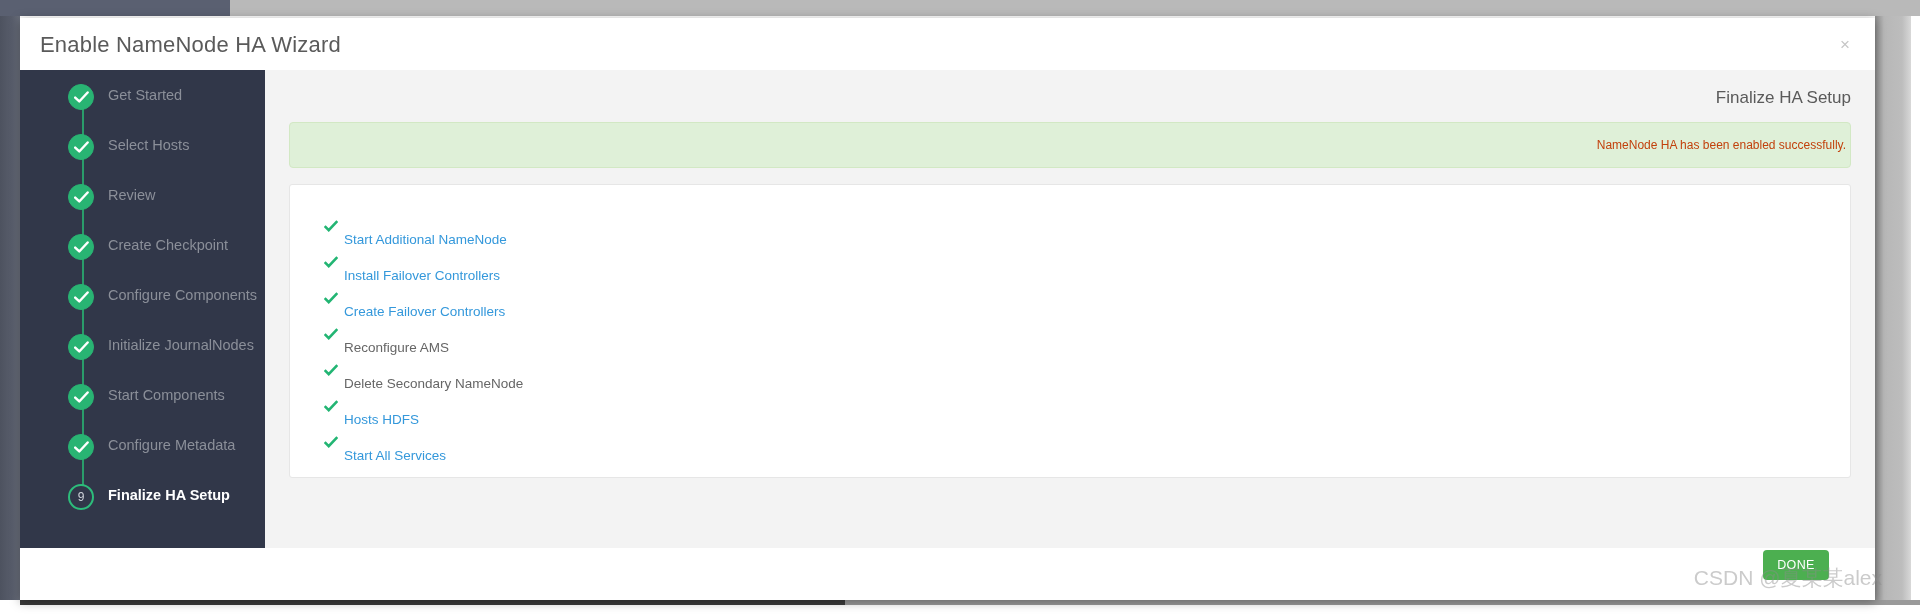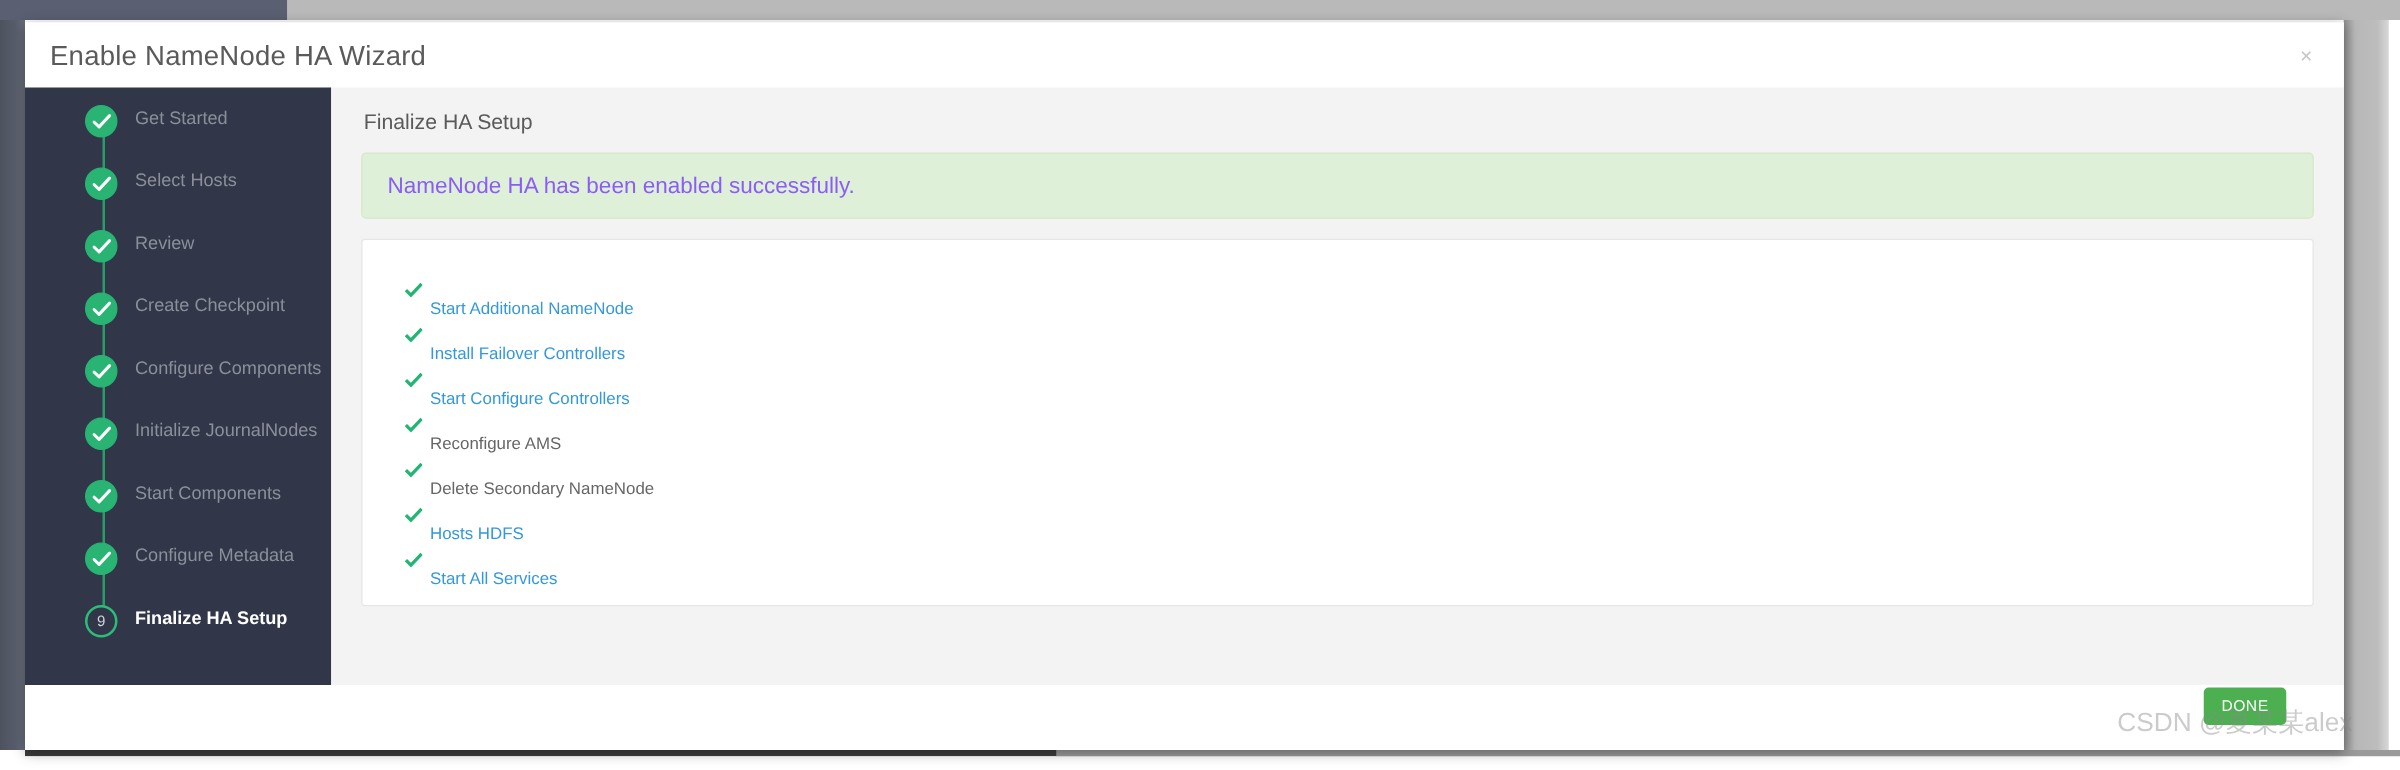--- a/index.html
+++ b/index.html
@@ -118,20 +118,21 @@
     background: transparent;
     border: none;
     padding: 0;
     font-family: "Liberation Sans", sans-serif;
   }
 
   
   #modal-body {
     position: relative;
     height: 478px;
+    text-align: right;
   }
 
   
   #wizard-sidebar {
     position: absolute;
     left: 0;
     top: 0;
     width: 245px;
     height: 478px;
     background: #313749;
@@ -222,23 +223,23 @@
   #content-title {
     font-size: 17px;
     color: #5a5a5a;
     margin: 0 0 14px 2px;
     font-weight: 400;
   }
   #success-alert {
     background: #dff0d8;
     border: 1px solid #d2e8c4;
     border-radius: 4px;
-    color: #8b5cf6;
-    font-size: 18px;
-    padding: 15px 20px;
+    color: #c2410c;
+    font-size: 12px;
+    padding: 15px 4px;
     box-sizing: border-box;
     margin-bottom: 16px;
   }
   #task-panel {
     background: #ffffff;
     border: 1px solid #e6e6e6;
     border-radius: 3px;
     padding: 22px 0 18px 0;
     box-sizing: border-box;
   }
@@ -433,21 +434,21 @@
             <li class="task-item">
               <span class="task-check"><svg viewBox="0 0 16 14" xmlns="http://www.w3.org/2000/svg" aria-hidden="true">
                   <path d="M0.8 7.0 L5.4 11.6 L15.2 1.2" fill="none" stroke="#22b573" stroke-width="3" stroke-linecap="butt" stroke-linejoin="miter"></path>
                 </svg></span>
               <span class="task-label link">Install Failover Controllers</span>
             </li>
             <li class="task-item">
               <span class="task-check"><svg viewBox="0 0 16 14" xmlns="http://www.w3.org/2000/svg" aria-hidden="true">
                   <path d="M0.8 7.0 L5.4 11.6 L15.2 1.2" fill="none" stroke="#22b573" stroke-width="3" stroke-linecap="butt" stroke-linejoin="miter"></path>
                 </svg></span>
-              <span class="task-label link">Start Configure Controllers</span>
+              <span class="task-label link">Create Failover Controllers</span>
             </li>
             <li class="task-item">
               <span class="task-check"><svg viewBox="0 0 16 14" xmlns="http://www.w3.org/2000/svg" aria-hidden="true">
                   <path d="M0.8 7.0 L5.4 11.6 L15.2 1.2" fill="none" stroke="#22b573" stroke-width="3" stroke-linecap="butt" stroke-linejoin="miter"></path>
                 </svg></span>
               <span class="task-label plain">Reconfigure AMS</span>
             </li>
             <li class="task-item">
               <span class="task-check"><svg viewBox="0 0 16 14" xmlns="http://www.w3.org/2000/svg" aria-hidden="true">
                   <path d="M0.8 7.0 L5.4 11.6 L15.2 1.2" fill="none" stroke="#22b573" stroke-width="3" stroke-linecap="butt" stroke-linejoin="miter"></path>

